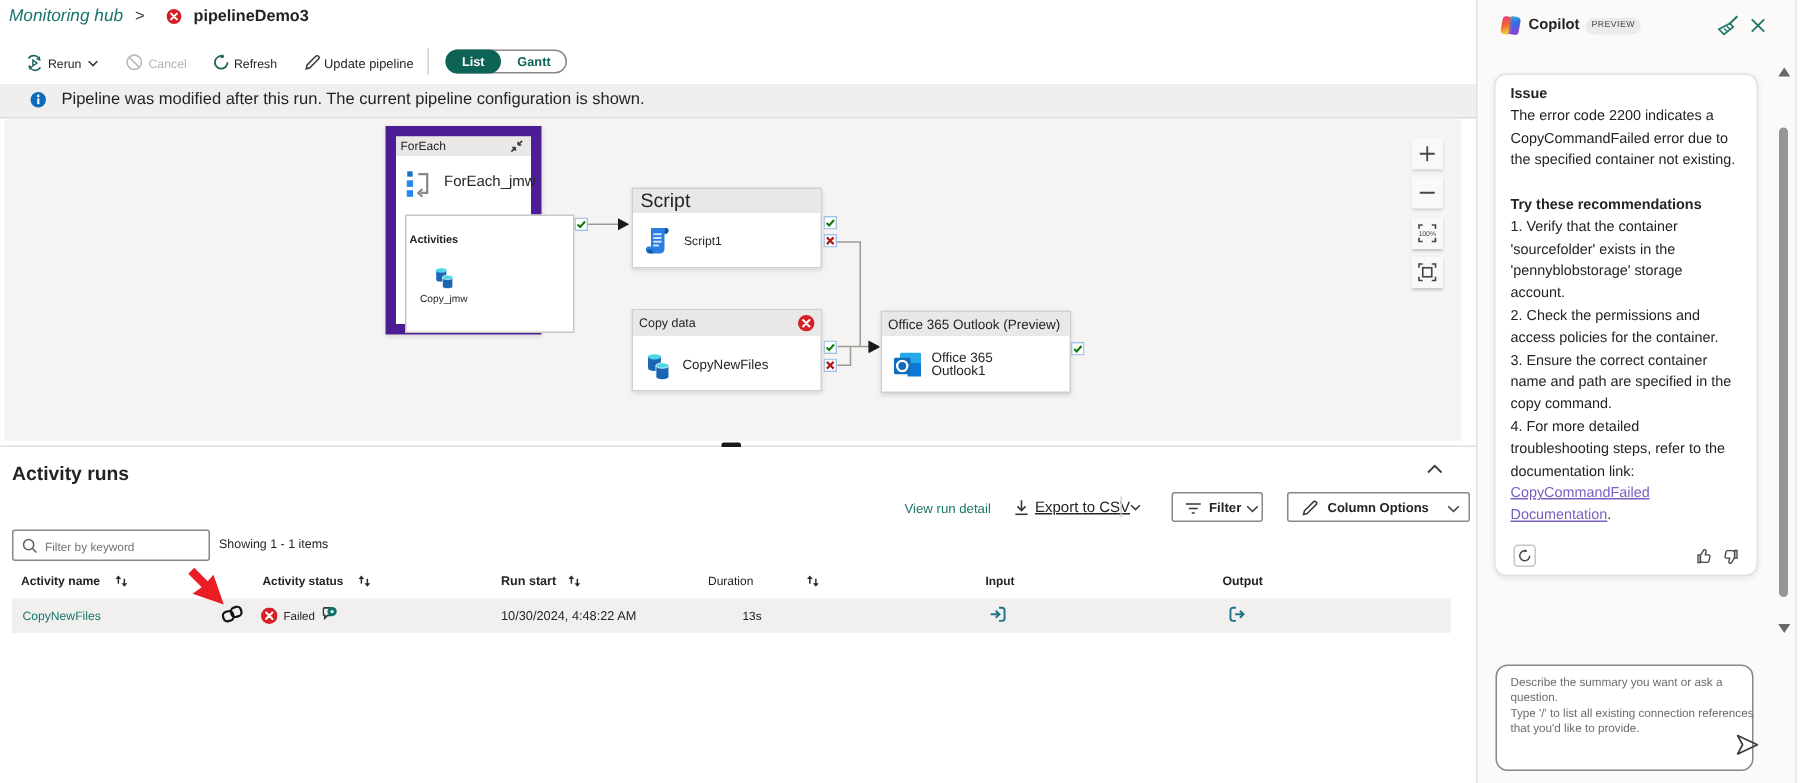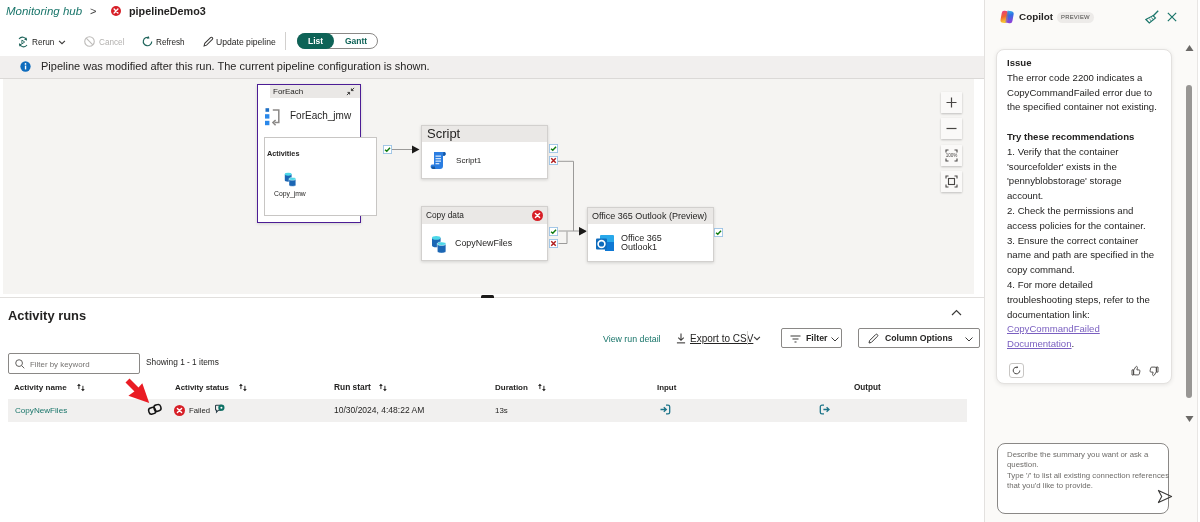--- a/index.html
+++ b/index.html
@@ -75,21 +75,21 @@
   <div class="abs" style="left:3px;top:1px;width:971px;height:215px;background:#f5f4f2;"></div>
   <svg class="abs" style="left:0;top:0;" width="984" height="219" viewBox="0 0 984 219">
     <path d="M392 71.5 H412" stroke="#9b9a99" stroke-width="1" fill="none"></path>
     <path d="M412 67.5 L419.5 71.5 L412 75.5 Z" fill="#1b1a19"></path>
     <path d="M558 83.3 H573.5 V153" stroke="#9b9a99" stroke-width="1" fill="none"></path>
     <path d="M558.5 153 H579" stroke="#9b9a99" stroke-width="1" fill="none"></path>
     <path d="M558.5 165.5 H567 V153.5" stroke="#9b9a99" stroke-width="1" fill="none"></path>
     <path d="M579 149 L586.5 153 L579 157 Z" fill="#1b1a19"></path>
   </svg>
 
-  <div class="abs" style="left:257px;top:6px;width:104px;height:139px;background:#fff;border:1px solid #4c1d95;box-shadow:0 1px 3px rgba(0,0,0,.14);padding-left:12px;">
+  <div class="abs" style="left:257px;top:6px;width:104px;height:139px;background:#fff;border:7px solid #4c1d95;box-shadow:0 1px 3px rgba(0,0,0,.14);">
     <div style="height:13px;background:#eae8e6;font-size:8px;line-height:13px;color:#252423;padding-left:3px;position:relative;">ForEach
       <svg style="position:absolute;right:5px;top:2px;" width="9" height="9" viewBox="0 0 10 10">
         <path d="M4 6 L1 9 M4 6 H1.6 M4 6 V8.4" stroke="#3b3a39" stroke-width="1.1" fill="none"></path>
         <path d="M6 4 L9 1 M6 4 H8.4 M6 4 V1.6" stroke="#3b3a39" stroke-width="1.1" fill="none"></path>
       </svg>
     </div>
     <svg class="abs" style="left:7px;top:22px;" width="17" height="19" viewBox="0 0 17 19">
       <rect x="0.5" y="1.2" width="3.6" height="3.6" fill="#1f6fc4"></rect>
       <rect x="0" y="7.2" width="4.4" height="4.4" fill="#2a88ea"></rect>
       <rect x="0" y="13.8" width="4.4" height="4.4" fill="#2a88ea"></rect>
@@ -259,29 +259,29 @@
       <path d="M7.6 3.7 V8.8" fill="none" stroke="#2b2a29" stroke-width="1.1"></path>
       <path d="M5.5 7.1 L7.6 9.6 L9.7 7.1 Z" fill="#2b2a29"></path>
     </svg>
   <span class="abs" style="left:334px;top:85px;font-size:8.4px;line-height:9px;font-weight:bold;color:#242322;">Run start</span>
   <svg class="abs" style="left:378px;top:84px;" width="10" height="10" viewBox="0 0 11 10">
       <path d="M3.2 2.2 V7.3" fill="none" stroke="#2b2a29" stroke-width="1.1"></path>
       <path d="M1.1 3.9 L3.2 1.4 L5.3 3.9 Z" fill="#2b2a29"></path>
       <path d="M7.6 3.7 V8.8" fill="none" stroke="#2b2a29" stroke-width="1.1"></path>
       <path d="M5.5 7.1 L7.6 9.6 L9.7 7.1 Z" fill="#2b2a29"></path>
     </svg>
-  <span class="abs" style="left:495px;top:85px;font-size:8px;line-height:9px;font-weight:bold;color:#242322;">Duration</span>
+  <span class="abs" style="left:472px;top:85px;font-size:8px;line-height:9px;font-weight:normal;color:#242322;">Duration</span>
   <svg class="abs" style="left:537px;top:84px;" width="10" height="10" viewBox="0 0 11 10">
       <path d="M3.2 2.2 V7.3" fill="none" stroke="#2b2a29" stroke-width="1.1"></path>
       <path d="M1.1 3.9 L3.2 1.4 L5.3 3.9 Z" fill="#2b2a29"></path>
       <path d="M7.6 3.7 V8.8" fill="none" stroke="#2b2a29" stroke-width="1.1"></path>
       <path d="M5.5 7.1 L7.6 9.6 L9.7 7.1 Z" fill="#2b2a29"></path>
     </svg>
   <span class="abs" style="left:657px;top:85px;font-size:7.9px;line-height:9px;font-weight:bold;color:#242322;">Input</span>
-  <span class="abs" style="left:854px;top:85px;font-size:8.2px;line-height:9px;font-weight:bold;color:#242322;">Output</span>
+  <span class="abs" style="left:815px;top:85px;font-size:8.2px;line-height:9px;font-weight:bold;color:#242322;">Output</span>
 
   <div class="abs" style="left:8px;top:101px;width:959px;height:23px;background:#f1f0ef;"></div>
   <span class="abs" style="left:15px;top:108px;font-size:8.1px;line-height:9px;color:#19756a;">CopyNewFiles</span>
   <svg class="abs" style="left:147px;top:104px;" width="17" height="14" viewBox="0 0 17 14">
     <g transform="rotate(-16 8.5 7)">
       <rect x="1.4" y="4.6" width="6.8" height="6.4" rx="2.6" fill="none" stroke="#141414" stroke-width="1.5"></rect>
       <rect x="7.3" y="3.3" width="6.8" height="6.4" rx="2.6" fill="none" stroke="#141414" stroke-width="1.5"></rect>
     </g>
   </svg>
   <svg class="abs" style="left:174px;top:107px;" width="11" height="11" viewBox="0 0 11 11">

